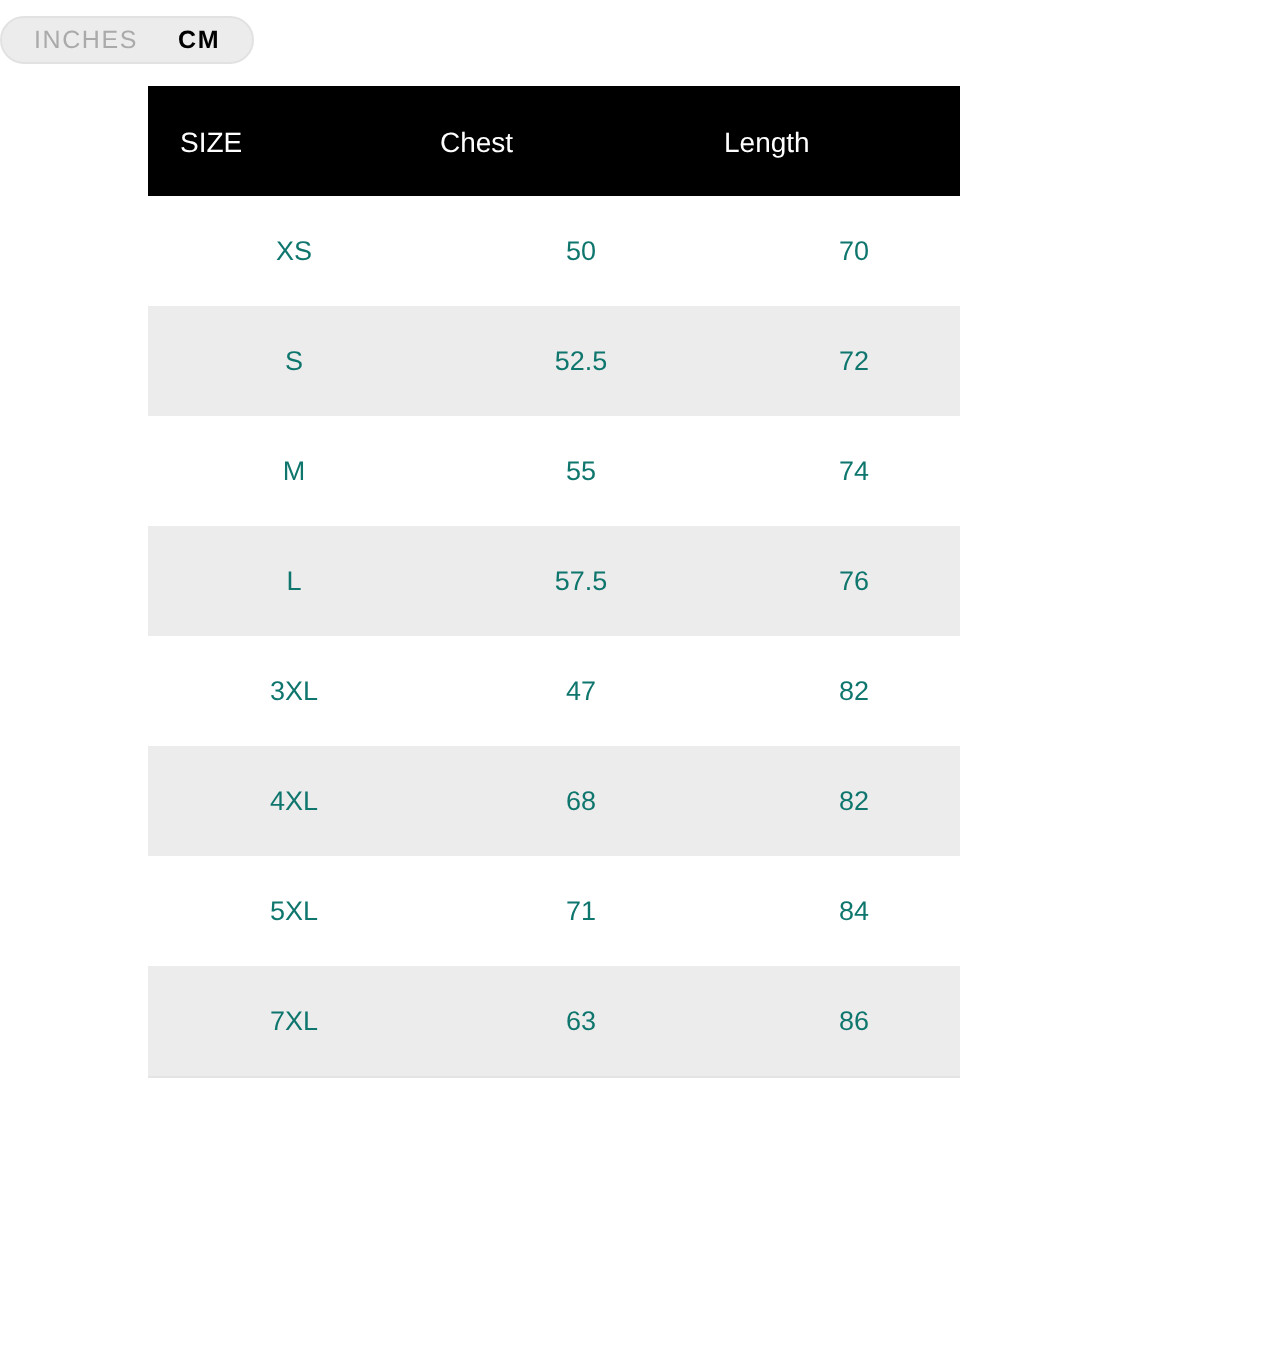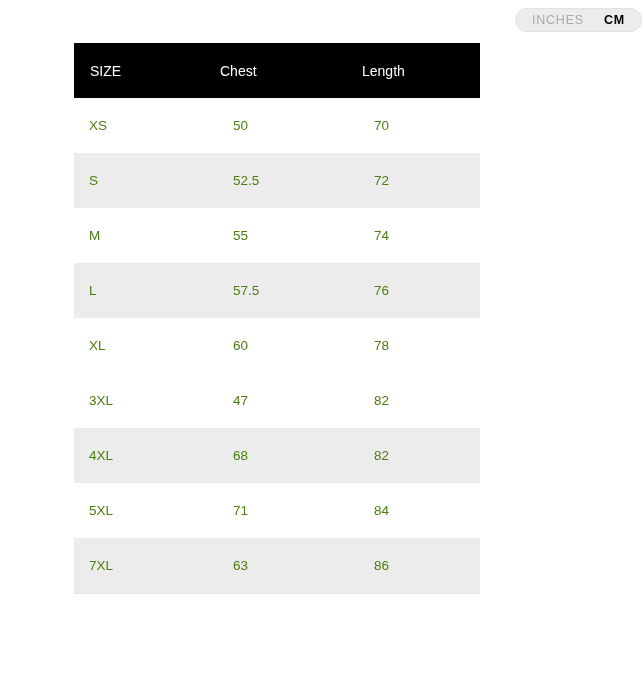--- a/index.html
+++ b/index.html
@@ -12,21 +12,21 @@
     height: 674px;
     font-family: "Liberation Sans", sans-serif;
     -webkit-font-smoothing: antialiased;
     overflow: hidden;
   }
 
   
   .unit-toggle-wrap {
     width: 642px;
     display: flex;
-    justify-content: flex-end;
+    justify-content: flex-start;
     padding-top: 8px;
   }
   .unit-toggle {
     display: inline-flex;
     align-items: center;
     height: 24px;
     background: #ececec;
     border: 1px solid #e2e2e2;
     border-radius: 12px;
     padding: 0 16px;
@@ -82,22 +82,22 @@
   .col-length { width: 118px; }
 
   .size-table thead th.col-size   { padding-left: 16px; }
   .size-table thead th.col-chest  { padding-left: 15px; }
   .size-table thead th.col-length { padding-left: 14px; }
 
   .size-table tbody td {
     height: 55px;
     font-size: 13.5px;
     font-weight: 400;
-    color: #4d7c0f;
-    text-align: left;
+    color: #0f766e;
+    text-align: center;
     vertical-align: middle;
   }
   .size-table tbody td.c-size   { padding-left: 15px; }
   .size-table tbody td.c-chest  { padding-left: 28px; }
   .size-table tbody td.c-length { padding-left: 26px; }
 
   .size-table tbody tr.odd-row  { background: #ffffff; }
   .size-table tbody tr.even-row { background: #ececec; }
 </style>
 </head>
@@ -134,25 +134,20 @@
         <td class="c-size">M</td>
         <td class="c-chest">55</td>
         <td class="c-length">74</td>
       </tr>
       <tr class="even-row">
         <td class="c-size">L</td>
         <td class="c-chest">57.5</td>
         <td class="c-length">76</td>
       </tr>
       <tr class="odd-row">
-        <td class="c-size">XL</td>
-        <td class="c-chest">60</td>
-        <td class="c-length">78</td>
-      </tr>
-      <tr class="odd-row">
         <td class="c-size">3XL</td>
         <td class="c-chest">47</td>
         <td class="c-length">82</td>
       </tr>
       <tr class="even-row">
         <td class="c-size">4XL</td>
         <td class="c-chest">68</td>
         <td class="c-length">82</td>
       </tr>
       <tr class="odd-row">

